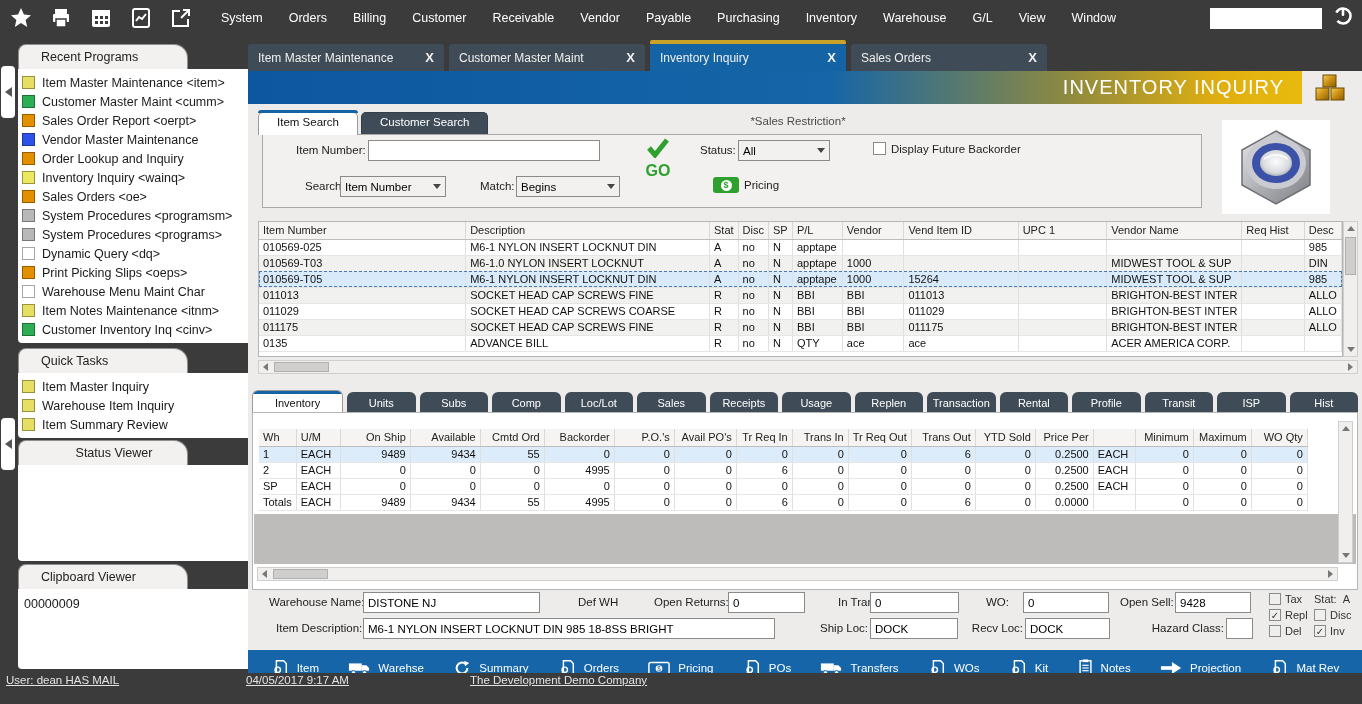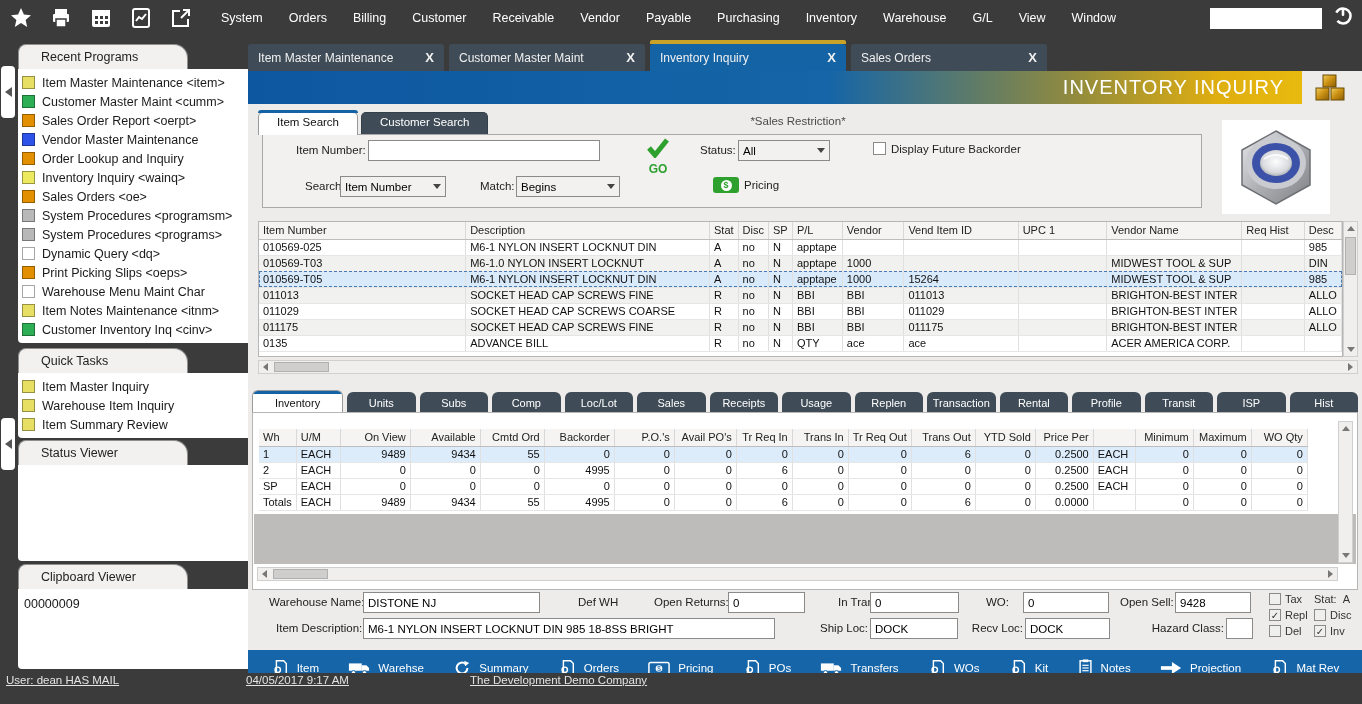--- a/index.html
+++ b/index.html
@@ -54,21 +54,21 @@
   .s-tab.active::before { content:""; position:absolute; left:-1px; right:-1px; top:-3px; height:3px; background:#1464a5; border-radius:3px 3px 0 0; }
   .s-tab.inactive { background:#3f4c57; color:#fff; border:1px solid #33404a; border-bottom:none; }
   .sales-restriction { position:absolute; left:350px; top:79px; width:400px; text-align:center; font-size:11.5px; color:#4a4a4a; }
   .search-box { position:absolute; left:14px; top:98px; width:940px; height:74px; background:#f2f1ef; border:1px solid #a8a8a8; }
   .fld-label { position:absolute; font-size:11.5px; color:#222; white-space:nowrap; }
   .txt { position:absolute; height:21px; border:1px solid #8a8a8a; background:#fff; font-size:11.5px; padding:0 4px; font-family:"Liberation Sans",sans-serif; }
   .dd { position:absolute; height:21px; border:1px solid #8a8a8a; background:#f2f1ef; font-size:11.5px; display:flex; align-items:center; padding:0 4px; cursor:pointer; }
   .dd .dval { flex:1; white-space:nowrap; overflow:hidden; }
   .dd .darr { width:0; height:0; border-left:4px solid transparent; border-right:4px solid transparent; border-top:5px solid #444; }
   .go-btn { position:absolute; left:395px; top:102px; width:30px; text-align:center; cursor:pointer; }
-  .go-btn .golbl { color:#2da02d; font-weight:bold; font-size:12px; }
+  .go-btn .golbl { color:#2da02d; font-weight:bold; font-size:16px; }
   .chk-row { position:absolute; display:flex; align-items:center; gap:5px; font-size:11.5px; color:#222; }
   .cbox { width:13px; height:13px; border:1px solid #8a8a8a; background:#fff; display:inline-flex; align-items:center; justify-content:center; font-size:11px; color:#444; }
   .money-icon { width:26px; height:16px; background:#2da02d; border-radius:3px; display:inline-flex; align-items:center; justify-content:center; }
   .money-icon .mc { width:11px; height:11px; background:#fff; border-radius:50%; color:#2da02d; font-size:9px; font-weight:bold; text-align:center; line-height:11px; }
   .product-img { position:absolute; left:974px; top:84px; width:108px; height:94px; background:#fff; display:flex; align-items:center; justify-content:center; }
 
   
   .results-wrap { position:absolute; left:10px; top:185px; width:1085px; height:136px; background:#fff; border:1px solid #b5b5b5; overflow:hidden; }
   table { border-collapse:collapse; table-layout:fixed; background:#fff; }
   th { font-weight:400; font-size:11px; color:#222; text-align:left; padding:1px 4px; background:#f5f4f2;
@@ -308,21 +308,21 @@
           </div>
 
           <div class="prog-item">
             <span class="swatch" style="background-color: rgb(230, 223, 99);"></span>
             <span>Item Summary Review</span>
           </div>
 
       </div>
     </div>
 
-    <div class="panel" style="top:404px;">
+    <div class="panel" style="top:404px;text-align:center;">
       <div class="panel-tab">Status Viewer</div>
       <div class="panel-body" style="height:96px;"></div>
     </div>
 
     <div class="panel" style="top:528px;">
       <div class="panel-tab">Clipboard Viewer</div>
       <div class="panel-body" style="height:80px;">
         <div class="clip-text">00000009</div>
       </div>
     </div>
@@ -654,21 +654,21 @@
             <col style="width:58px">
             <col style="width:42px">
             <col style="width:58px">
             <col style="width:58px">
             <col style="width:56px">
           </colgroup>
         <thead>
             <tr>
           <th>Wh</th>
               <th>U/M</th>
-              <th>On View</th>
+              <th>On Ship</th>
               <th>Available</th>
               <th>Cmtd Ord</th>
               <th>Backorder</th>
               <th>P.O.'s</th>
               <th>Avail PO's</th>
               <th>Tr Req In</th>
               <th>Trans In</th>
               <th>Tr Req Out</th>
               <th>Trans Out</th>
               <th>YTD Sold</th>

